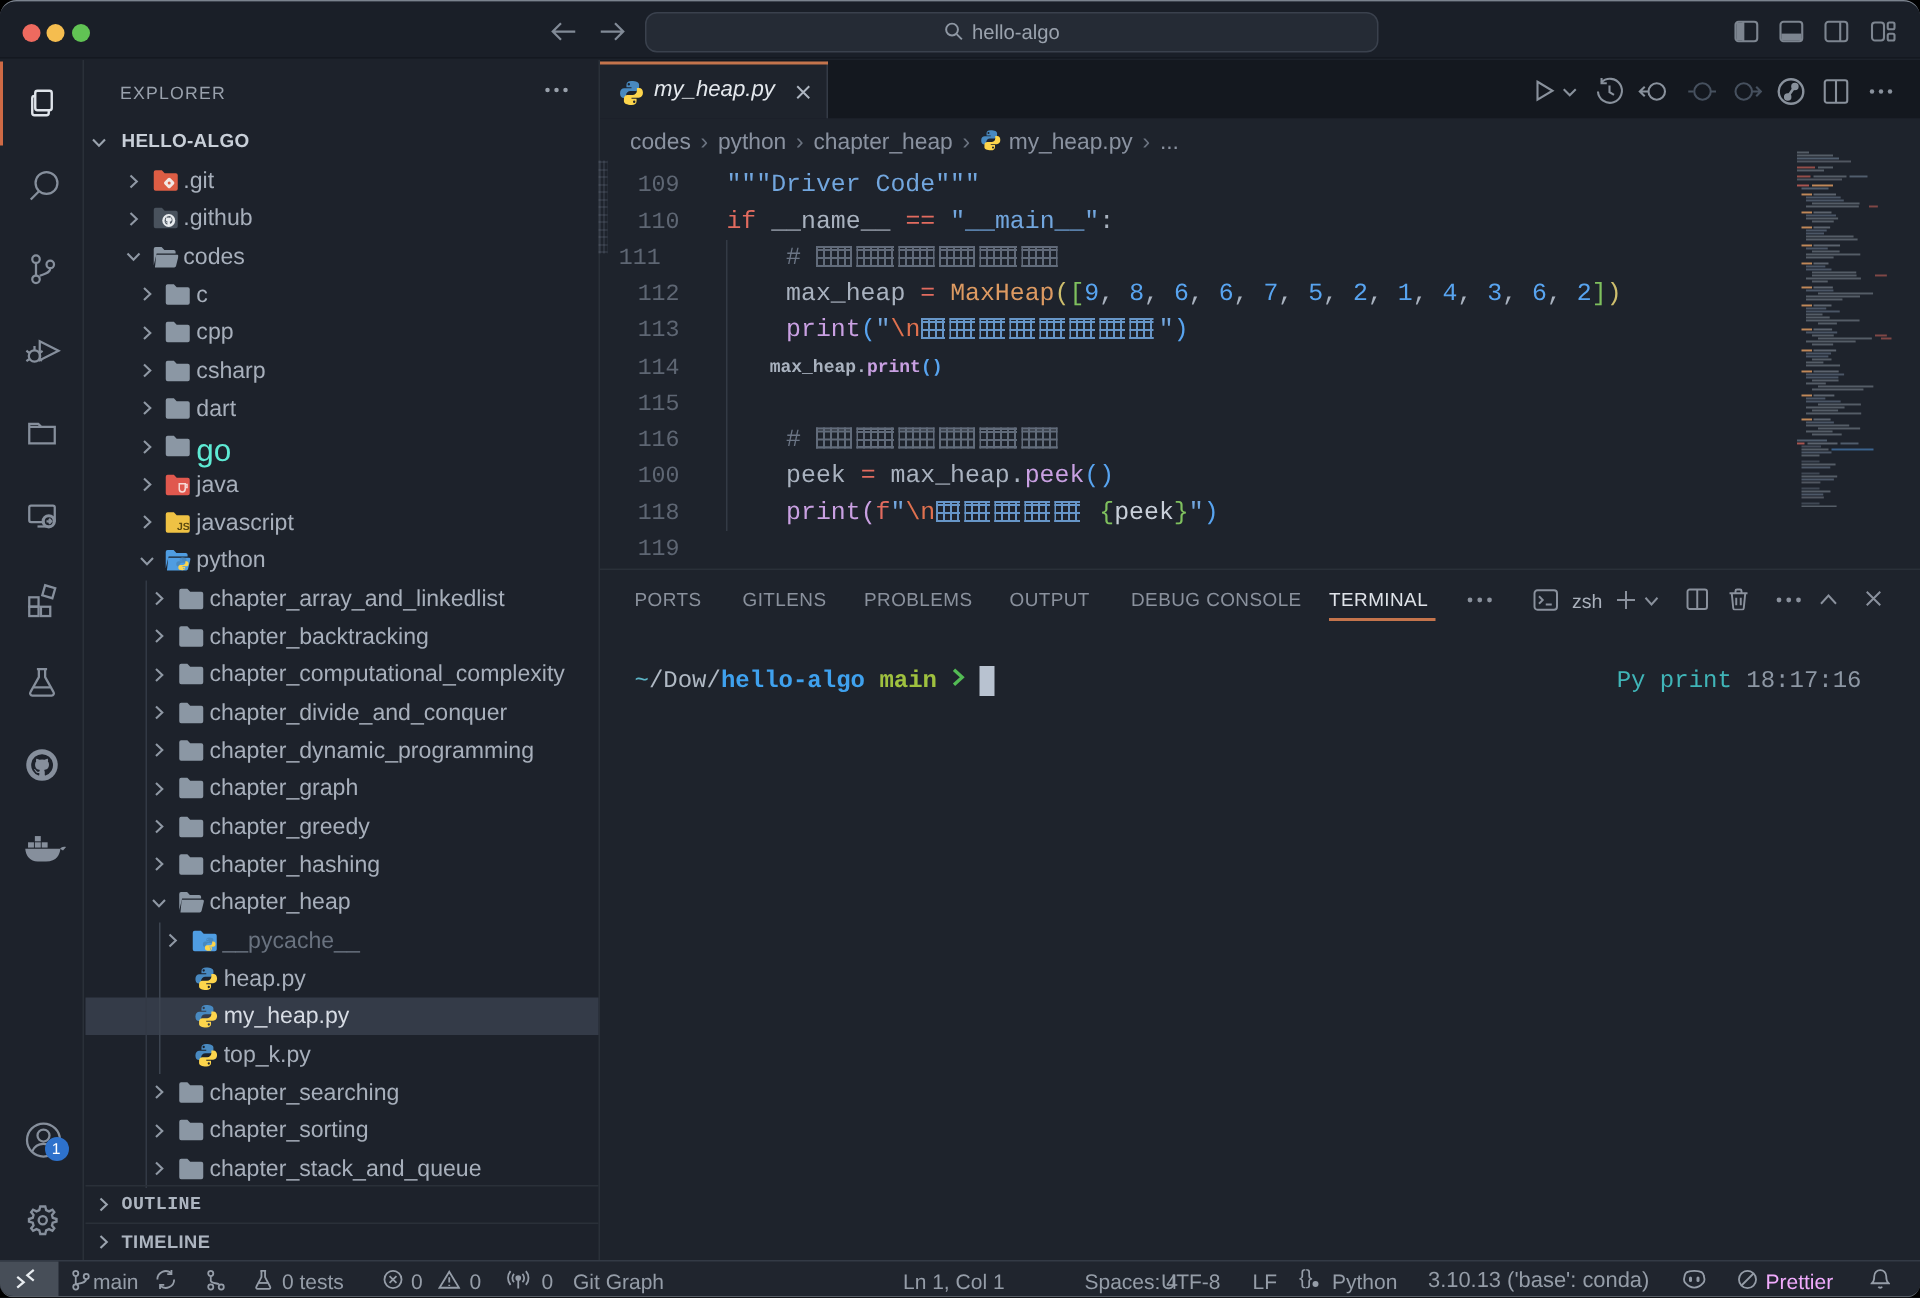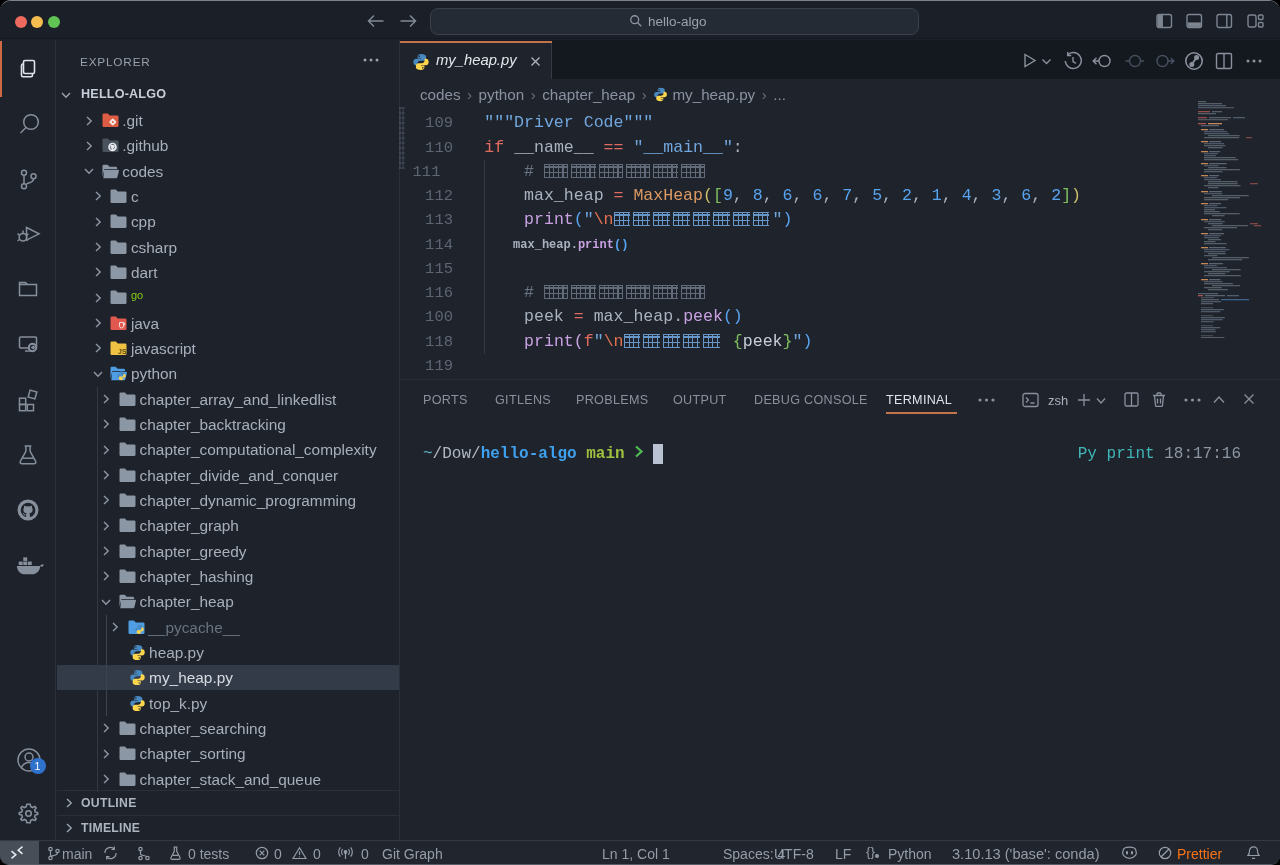--- a/index.html
+++ b/index.html
@@ -210,21 +210,21 @@
 <svg class="abs" style="left:110.4px;top:263.98px" width="17" height="15" viewBox="0 0 17 15">
       <path fill="#8b97a4" d="M0.5 1.8 A1.3 1.3 0 0 1 1.8 0.5 h4.1 l1.9 2 h7.4 a1.3 1.3 0 0 1 1.3 1.3 v9 a1.3 1.3 0 0 1 -1.3 1.3 h-13.4 a1.3 1.3 0 0 1 -1.3 -1.3 z"></path>
     </svg>
 <div class="abs" style="left:130.9px;top:262.98px;font-size:15.4px;color:#a7afbb;white-space:nowrap;">dart</div>
 <svg class="abs" style="left:91.69999999999999px;top:290.81px" width="12" height="12" viewBox="0 0 12 12" fill="none" stroke="#8f98a4" stroke-width="1.4">
       <path d="M4 2l4.2 4L4 10"></path>
     </svg>
 <svg class="abs" style="left:110.4px;top:289.31px" width="17" height="15" viewBox="0 0 17 15">
       <path fill="#8b97a4" d="M0.5 1.8 A1.3 1.3 0 0 1 1.8 0.5 h4.1 l1.9 2 h7.4 a1.3 1.3 0 0 1 1.3 1.3 v9 a1.3 1.3 0 0 1 -1.3 1.3 h-13.4 a1.3 1.3 0 0 1 -1.3 -1.3 z"></path>
     </svg>
-<div class="abs" style="left:130.9px;top:288.31px;font-size:11px;color:#84cc16;white-space:nowrap;">go</div>
+<div class="abs" style="left:130.9px;top:288.31px;font-size:21px;color:#5eead4;white-space:nowrap;">go</div>
 <svg class="abs" style="left:91.69999999999999px;top:316.14px" width="12" height="12" viewBox="0 0 12 12" fill="none" stroke="#8f98a4" stroke-width="1.4">
       <path d="M4 2l4.2 4L4 10"></path>
     </svg>
 <svg class="abs" style="left:110.4px;top:314.64px" width="17" height="15" viewBox="0 0 17 15">
       <path fill="#e0584e" d="M0.5 1.8 A1.3 1.3 0 0 1 1.8 0.5 h4.1 l1.9 2 h7.4 a1.3 1.3 0 0 1 1.3 1.3 v9 a1.3 1.3 0 0 1 -1.3 1.3 h-13.4 a1.3 1.3 0 0 1 -1.3 -1.3 z"></path>
       <path d="M9.5 6.5h4v3.6a2 2 0 0 1-2 1.9 2 2 0 0 1-2-1.9zM13.5 7h1.2v2h-1.2z" fill="none" stroke="#f6d9d6" stroke-width="1"></path>
     </svg>
 <div class="abs" style="left:130.9px;top:313.64px;font-size:15.4px;color:#a7afbb;white-space:nowrap;">java</div>
 <svg class="abs" style="left:91.69999999999999px;top:341.46999999999997px" width="12" height="12" viewBox="0 0 12 12" fill="none" stroke="#8f98a4" stroke-width="1.4">
       <path d="M4 2l4.2 4L4 10"></path>
@@ -364,21 +364,21 @@
       <path d="M4 2l4.2 4L4 10"></path>
     </svg>
 <svg class="abs" style="left:119.1px;top:770.5799999999999px" width="17" height="15" viewBox="0 0 17 15">
       <path fill="#8b97a4" d="M0.5 1.8 A1.3 1.3 0 0 1 1.8 0.5 h4.1 l1.9 2 h7.4 a1.3 1.3 0 0 1 1.3 1.3 v9 a1.3 1.3 0 0 1 -1.3 1.3 h-13.4 a1.3 1.3 0 0 1 -1.3 -1.3 z"></path>
     </svg>
 <div class="abs" style="left:139.6px;top:769.5799999999999px;font-size:15.4px;color:#a7afbb;white-space:nowrap;">chapter_stack_and_queue</div>
 <div class="abs" style="left:57px;top:789px;width:342px;height:25px;border-top:1px solid #2a3039;"></div>
 <svg class="abs" style="left:63px;top:795.5px" width="12" height="12" viewBox="0 0 12 12" fill="none" stroke="#9aa3ae" stroke-width="1.4">
       <path d="M4 2l4.2 4L4 10"></path>
     </svg>
-<div class="abs" style="left:81px;top:794.5px;font-size:12.2px;font-weight:bold;letter-spacing:0.3px;color:#adb5c0;">OUTLINE</div>
+<div class="abs" style="left:81px;top:794.5px;font-size:12.2px;font-weight:bold;letter-spacing:0.3px;color:#adb5c0;font-family:Liberation Mono, monospace;">OUTLINE</div>
 <div class="abs" style="left:57px;top:814px;width:342px;height:25px;border-top:1px solid #2a3039;"></div>
 <svg class="abs" style="left:63px;top:821px" width="12" height="12" viewBox="0 0 12 12" fill="none" stroke="#9aa3ae" stroke-width="1.4">
       <path d="M4 2l4.2 4L4 10"></path>
     </svg>
 <div class="abs" style="left:81px;top:820px;font-size:12.2px;font-weight:bold;letter-spacing:0.3px;color:#adb5c0;">TIMELINE</div>
 <div class="abs" style="left:400px;top:39px;width:880px;height:39px;background:#14181f;"></div>
 <div class="abs" style="left:400px;top:40px;width:152px;height:38px;background:#1e232c;border-right:1px solid #343b46;"></div>
 <div class="abs" style="left:400px;top:40px;width:152px;height:2px;background:#c4744c;"></div>
 <svg class="abs" style="left:412px;top:51.5px" width="18" height="18" viewBox="0 0 16 16">
       <g>
@@ -684,16 +684,16 @@
 <div class="abs" style="left:952px;top:845px;font-size:14.6px;color:#959da8;white-space:nowrap;">3.10.13 ('base': conda)</div>
 <svg class="abs" style="left:1121px;top:845px" width="17" height="14" viewBox="0 0 17 14">
       <path fill="none" stroke="#959da8" stroke-width="1.2" d="M8.5 1.2c3.2 0 6 .9 6.3 3l.5 2.4c.1 1-.1 1.9-.8 2.7-1.5 1.7-3.8 3.1-6 3.1s-4.5-1.4-6-3.1c-.7-.8-.9-1.7-.8-2.7l.5-2.4c.3-2.1 3.1-3 6.3-3z"></path>
       <rect x="5" y="5" width="2" height="3.6" rx="1" fill="#959da8"></rect>
       <rect x="10" y="5" width="2" height="3.6" rx="1" fill="#959da8"></rect>
     </svg>
 <svg class="abs" style="left:1158px;top:845px" width="14" height="14" viewBox="0 0 14 14" fill="none" stroke="#959da8" stroke-width="1.2">
       <circle cx="7" cy="7" r="5.7"></circle>
       <path d="M3 11 11 3"></path>
     </svg>
-<div class="abs" style="left:1177px;top:845px;font-size:14px;color:#f97316;white-space:nowrap;">Prettier</div>
+<div class="abs" style="left:1177px;top:845px;font-size:14px;color:#f0abfc;white-space:nowrap;">Prettier</div>
 <svg class="abs" style="left:1247px;top:844px" width="13" height="15" viewBox="0 0 13 15" fill="none" stroke="#959da8" stroke-width="1.2">
       <path d="M6.5 1.8a4 4 0 0 1 4 4c0 3.2 1 4.2 1.6 4.7H.9c.6-.5 1.6-1.5 1.6-4.7a4 4 0 0 1 4-4zM5.3 12.7a1.3 1.3 0 0 0 2.4 0"></path>
     </svg>
 </div>
 </body></html>

